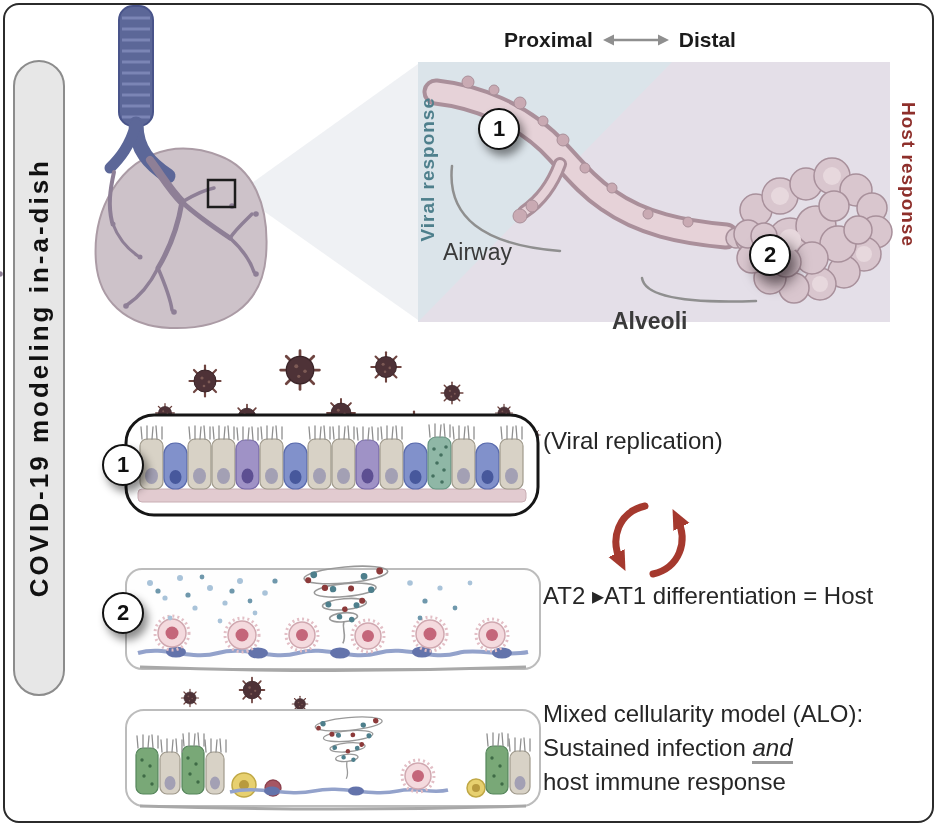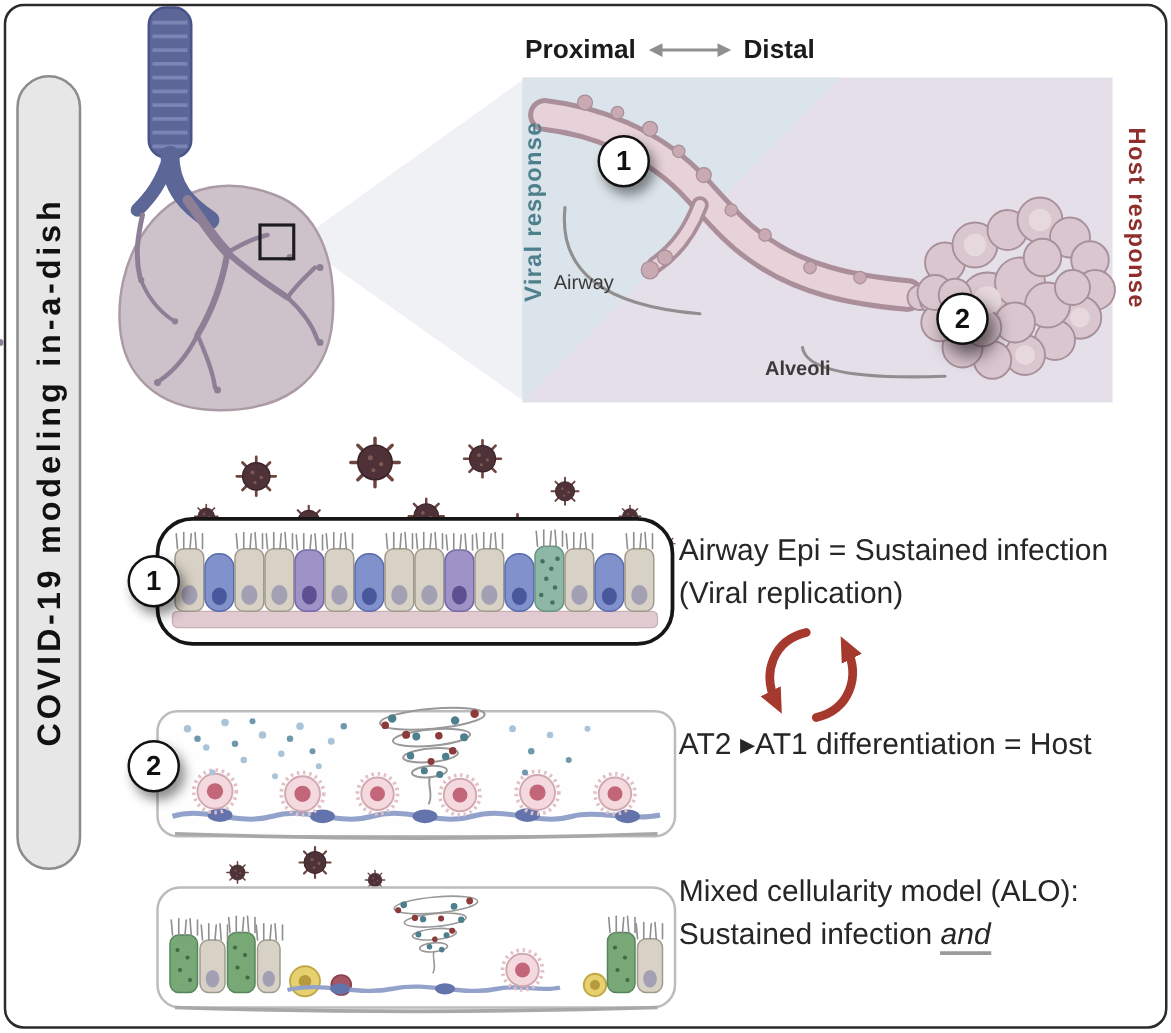--- a/index.html
+++ b/index.html
@@ -8,30 +8,30 @@
   .frame{position:absolute;inset:3px;border:2.5px solid #2b2b2b;border-radius:16px;pointer-events:none;}
 
   
   .side-pill{position:absolute;left:13px;top:60px;width:48px;height:632px;background:#e7e7e7;
              border:2px solid #8c8c8c;border-radius:26px;display:flex;align-items:center;justify-content:center;}
   .side-label{writing-mode:vertical-rl;transform:rotate(180deg);font-weight:bold;font-size:26px;
               letter-spacing:3px;color:#111;white-space:nowrap;}
 
   
   .prox-distal{position:absolute;left:420px;top:28px;width:400px;display:flex;align-items:center;
-               gap:10px;font-weight:bold;font-size:21px;color:#1b1b1b;}
+               justify-content:center;gap:10px;font-weight:bold;font-size:21px;color:#1b1b1b;}
 
   
   .vert-label{position:absolute;font-weight:bold;font-size:19px;letter-spacing:1px;white-space:nowrap;
               writing-mode:vertical-rl;}
   .viral{left:417px;top:97px;transform:rotate(180deg);color:var(--viral,#4e7f8c);}
   .host{left:897px;top:102px;color:var(--host,#8e2f2b);}
 
   
-  .panel-label{position:absolute;font-size:16px;color:#3a3a3a;}
+  .panel-label{position:absolute;font-size:23px;color:#3a3a3a;margin-top:21px;}
 
   
   .marker{position:absolute;width:38px;height:38px;border-radius:50%;background:#fff;border:2.5px solid #111;
           display:flex;align-items:center;justify-content:center;font-weight:bold;font-size:22px;color:#111;
           box-shadow:4px 6px 9px rgba(0,0,0,0.45);z-index:5;}
   .marker.big-shadow{box-shadow:6px 9px 14px rgba(20,10,15,0.6);}
 
   
   .caption{position:absolute;left:543px;font-size:24px;line-height:34px;color:#262626;}
   .caption .em{font-style:italic;border-bottom:3px solid #9a9a9a;text-align:center;}
@@ -478,27 +478,27 @@
           <circle cx="392" cy="96" r="1.7"></circle>
         </g>
       <rect class="cB" x="400" y="63" width="20" height="43" rx="7"></rect>
         <ellipse class="nB" cx="410" cy="95" rx="5.5" ry="7"></ellipse>
       <use href="#cilia" x="376" y="58"></use>
         <use href="#cilia" x="398" y="63"></use>
     </g>
   </svg>
 
   <div class="caption" style="top:424px;">
-    <div>Airway Epi = Sustained infection</div>
     <div>(Viral replication)</div>
   </div>
 
   <div class="caption" style="top:579px;">
     <div>AT2 ▸AT1 differentiation = Host</div>
   </div>
 
   <div class="caption" style="top:697px;">
     <div>Mixed cellularity model (ALO):</div>
     <div>
       <span>Sustained infection </span><span class="em">and</span>
     </div>
+    <div>host immune response</div>
   </div>
 </div>
 
 </body></html>

